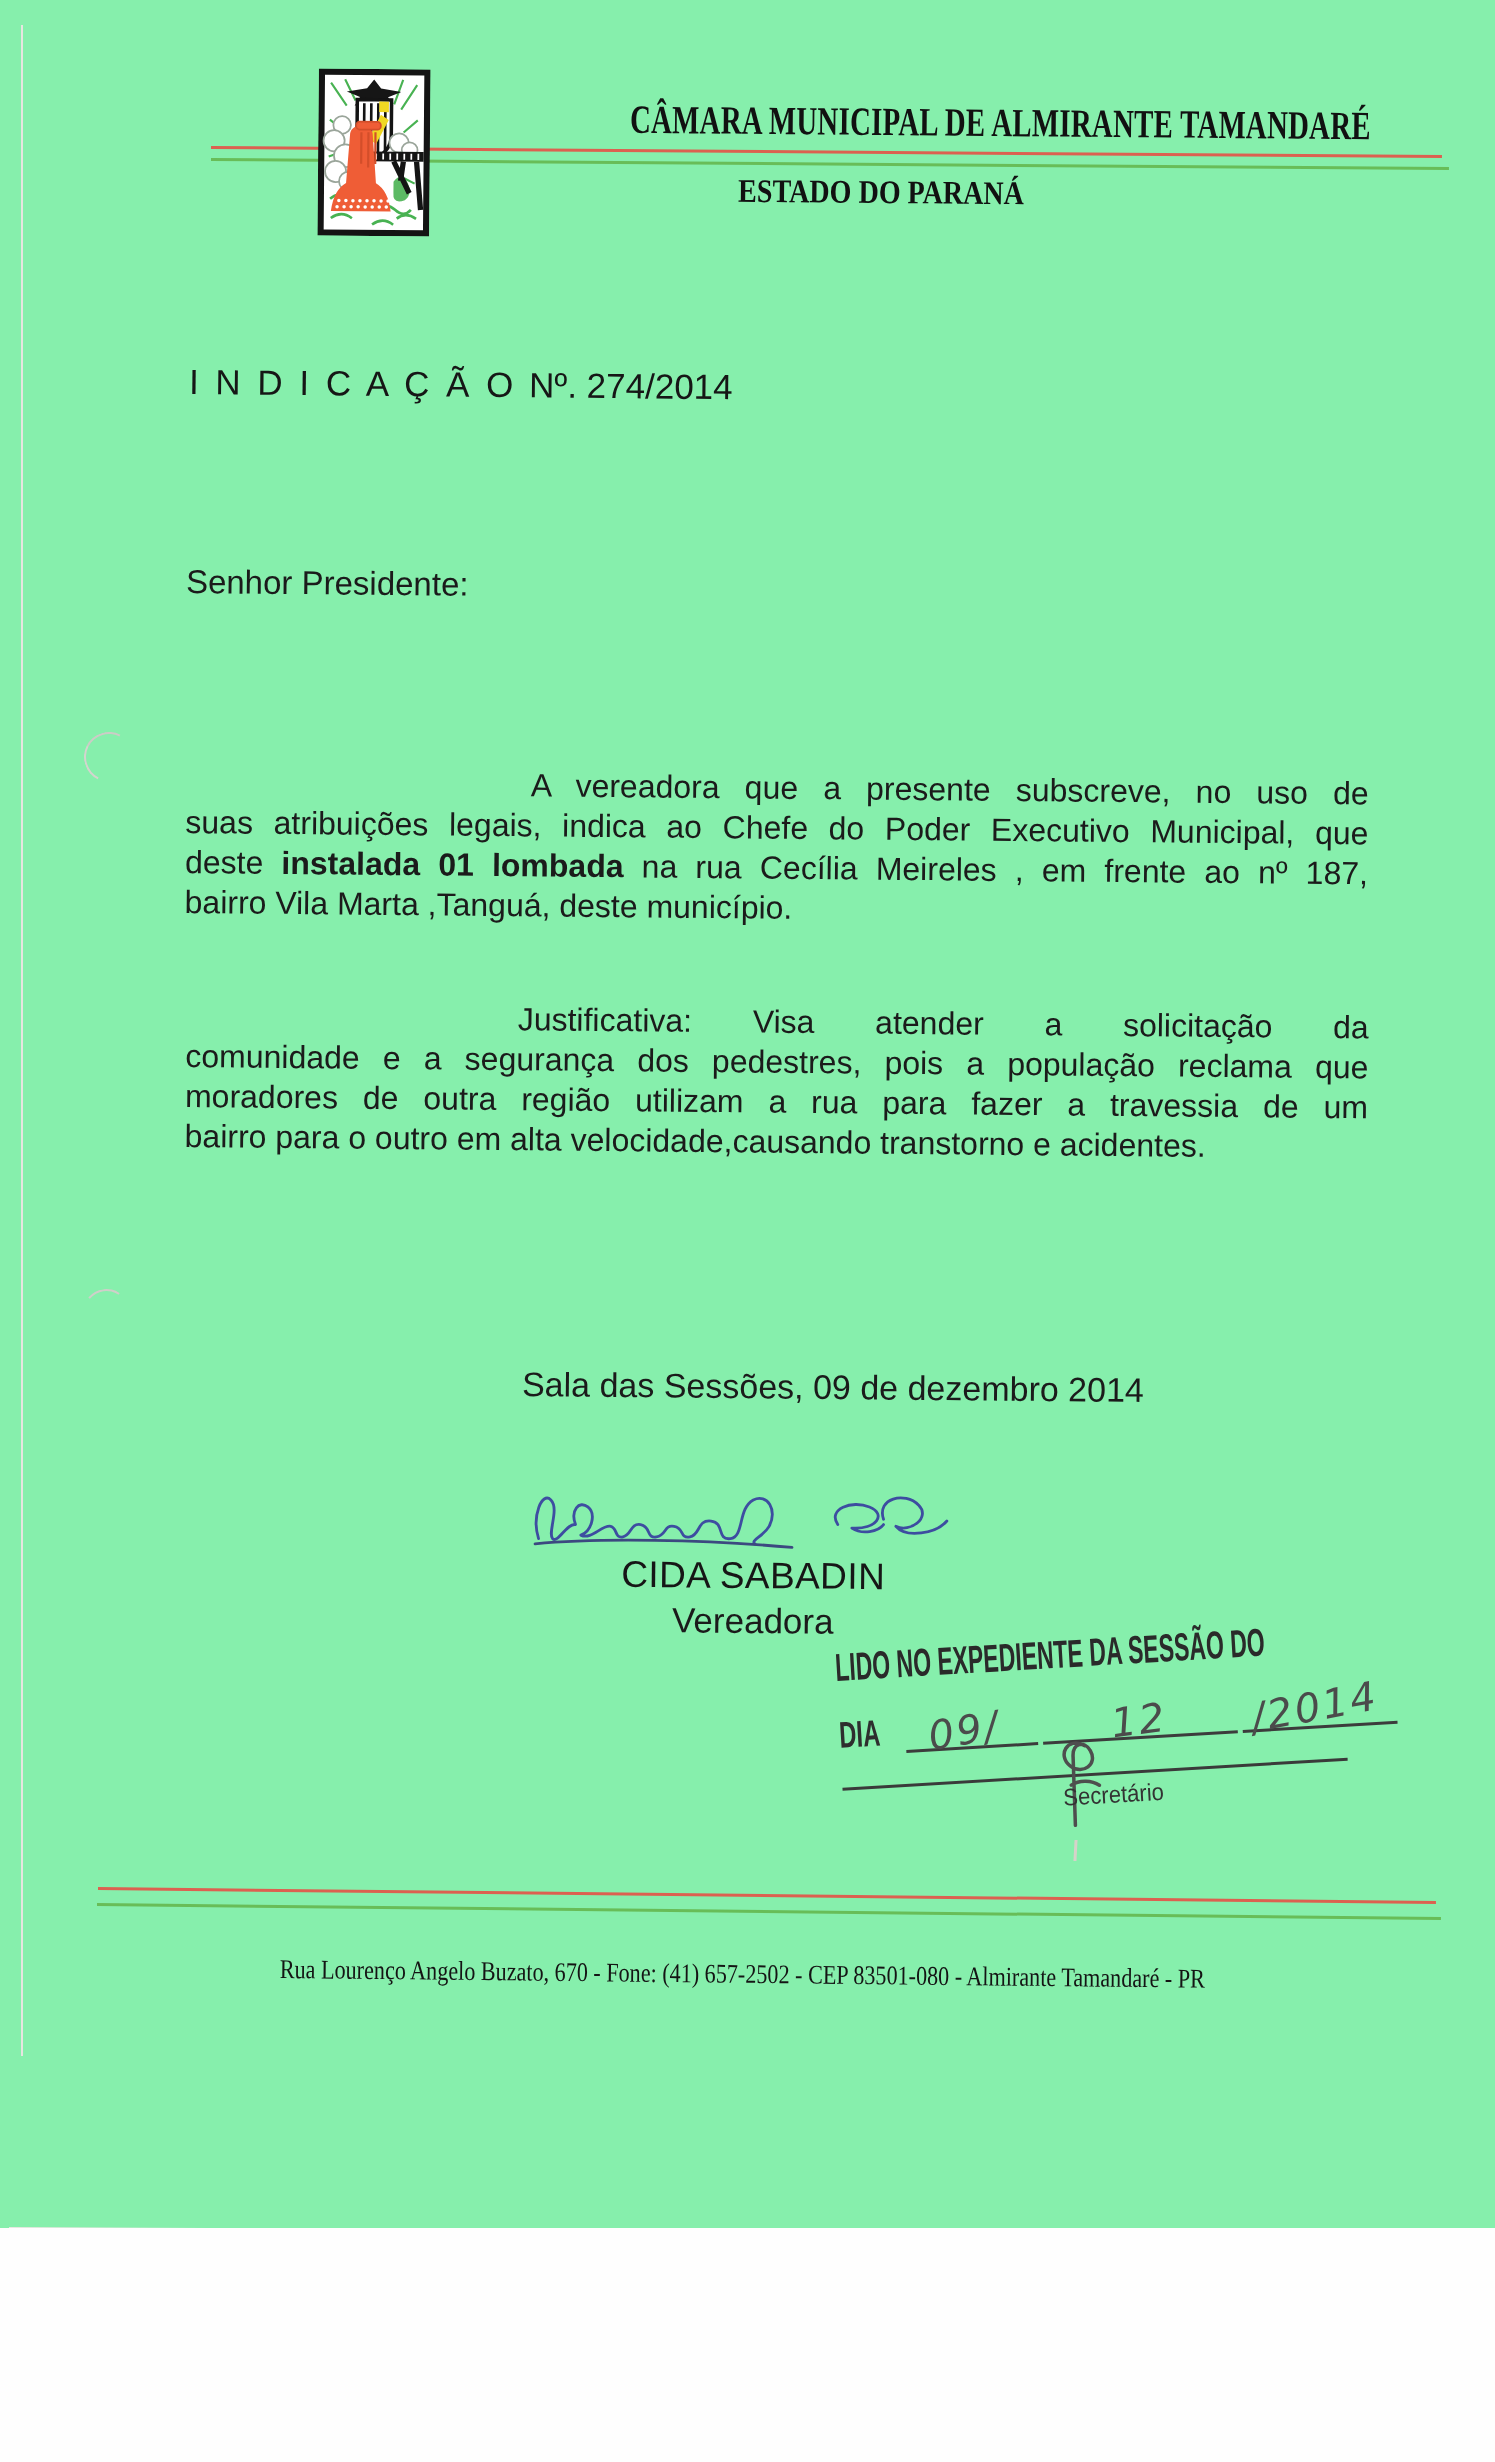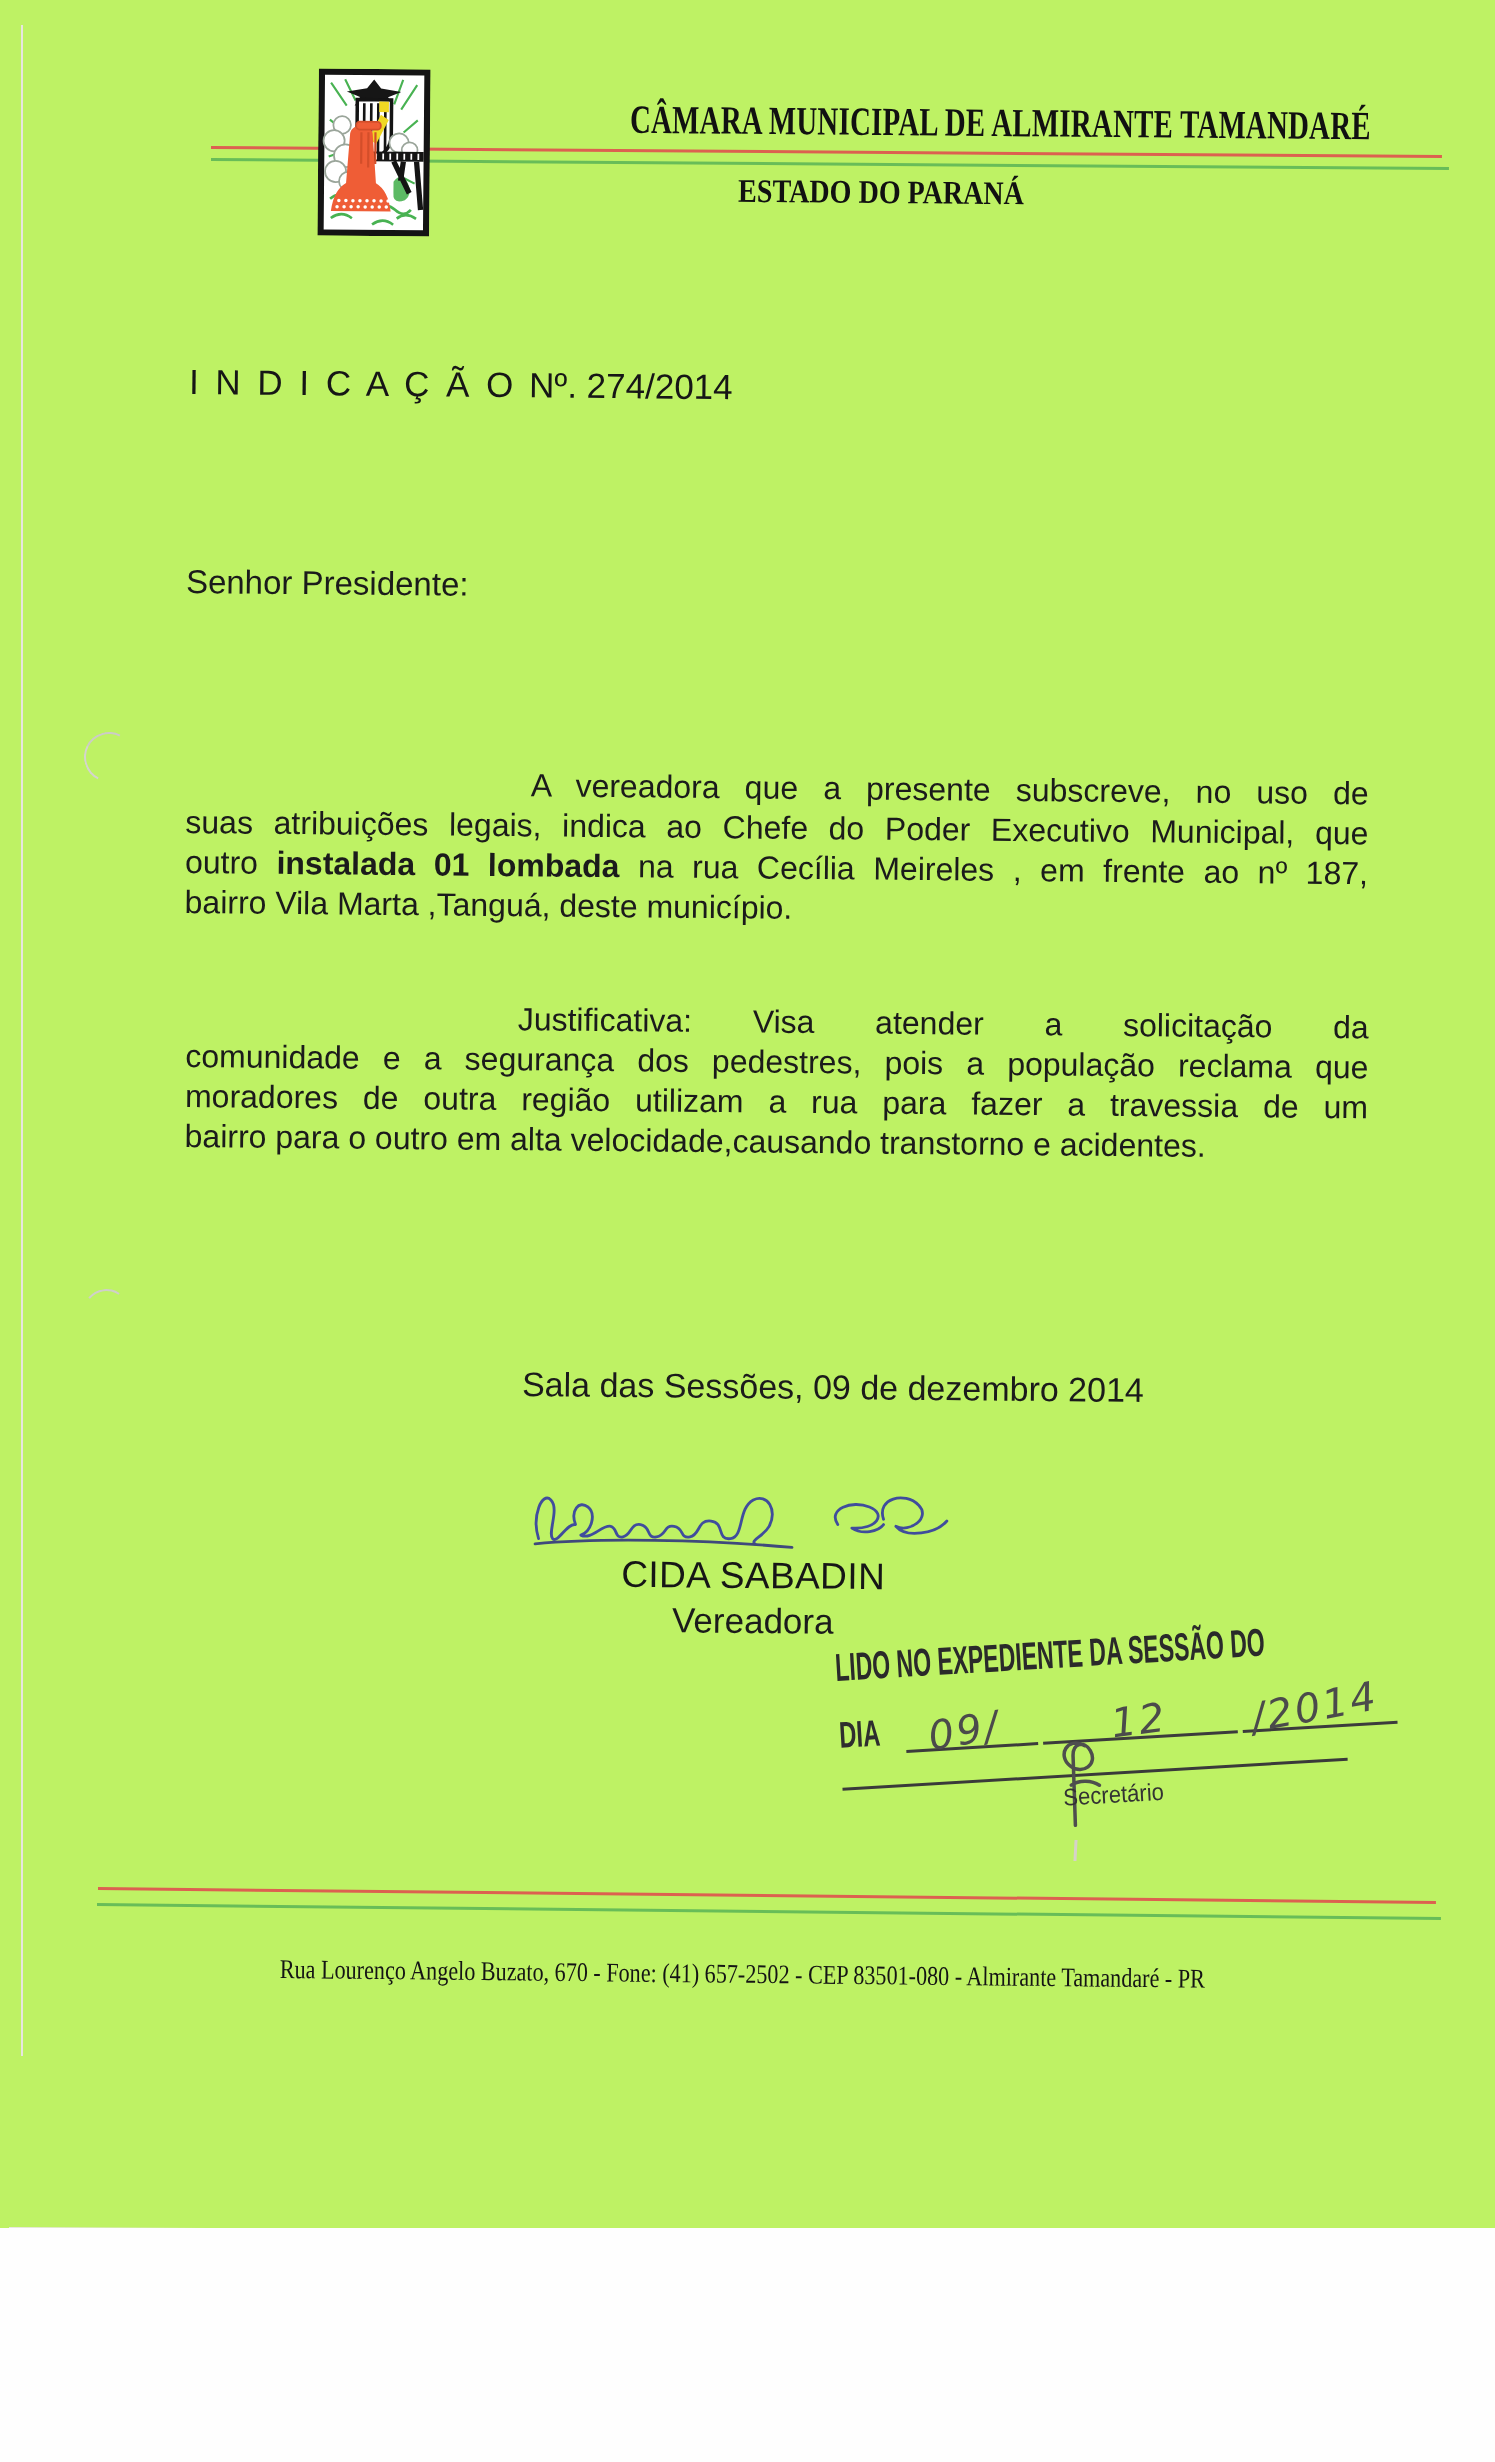--- a/index.html
+++ b/index.html
@@ -1,16 +1,16 @@
 <!DOCTYPE html>
 <html style="font-size:14px"><head>
 <meta charset="utf-8">
 <style>
   html,body{margin:0;padding:0;background:#e9e9e9;}
-  .canvas{position:relative;width:1495px;height:2462px;background:#bef264;overflow:hidden;
+  .canvas{position:relative;width:1495px;height:2462px;background:#86efac;overflow:hidden;
           font-family:"Liberation Sans",sans-serif;color:#1b1b1b;}
   .abs{position:absolute;}
 
   
   .edge-left{left:21px;top:24.6px;width:1.8px;height:2031px;background:#e7e5e0;}
   .edge-bottom{left:8.8px;top:2227px;width:1350px;height:1.8px;background:#eae8e2;transform:rotate(.3deg);transform-origin:0 0;}
   .below-scan{left:0;top:2228px;width:1495px;height:234px;background:#fefefe;}
   .arc1{left:84px;top:732px;width:46px;height:46px;border:2.2px solid transparent;border-top-color:#ccccc6;border-left-color:#d4d4ce;border-radius:50%;transform:rotate(-18deg);}
   .arc2{left:84px;top:1289px;width:40px;height:37px;border:2.2px solid transparent;border-top-color:#cfcfc9;border-radius:50%;transform:rotate(-8deg);}
   .tick{left:1074px;top:1840px;width:2.6px;height:21px;background:#d6d2c9;transform:rotate(3deg);}
@@ -145,21 +145,21 @@
 
   <div class="abs doc-title">
     <span class="spread">I N D I C A Ç Ã O</span><span class="num">Nº. 274/2014</span>
   </div>
 
   <div class="abs salutation">Senhor Presidente:</div>
 
   <section class="abs para para1">
     <div class="jline ind1"><span>A vereadora que a presente subscreve, no uso de</span></div>
     <div class="jline"><span>suas atribuições legais, indica ao Chefe do Poder Executivo Municipal, que</span></div>
-    <div class="jline"><span>outro </span><span class="b">instalada 01 lombada</span><span> na rua Cecília Meireles , em frente ao nº 187,</span></div>
+    <div class="jline"><span>deste </span><span class="b">instalada 01 lombada</span><span> na rua Cecília Meireles , em frente ao nº 187,</span></div>
     <div class="jline last"><span>bairro Vila Marta ,Tanguá, deste município.</span></div>
   </section>
 
   <section class="abs para para2">
     <div class="jline ind2"><span>Justificativa: Visa atender a solicitação da</span></div>
     <div class="jline"><span>comunidade e a segurança dos pedestres, pois a população reclama que</span></div>
     <div class="jline"><span>moradores de outra região utilizam a rua para fazer a travessia de um</span></div>
     <div class="jline last"><span>bairro para o outro em alta velocidade,causando transtorno e acidentes.</span></div>
   </section>
 

